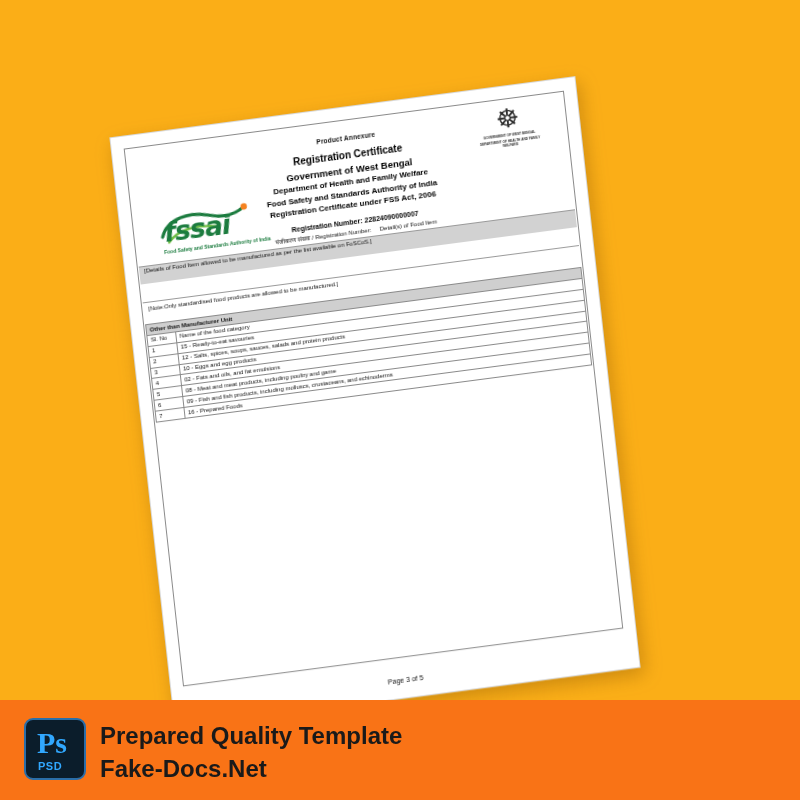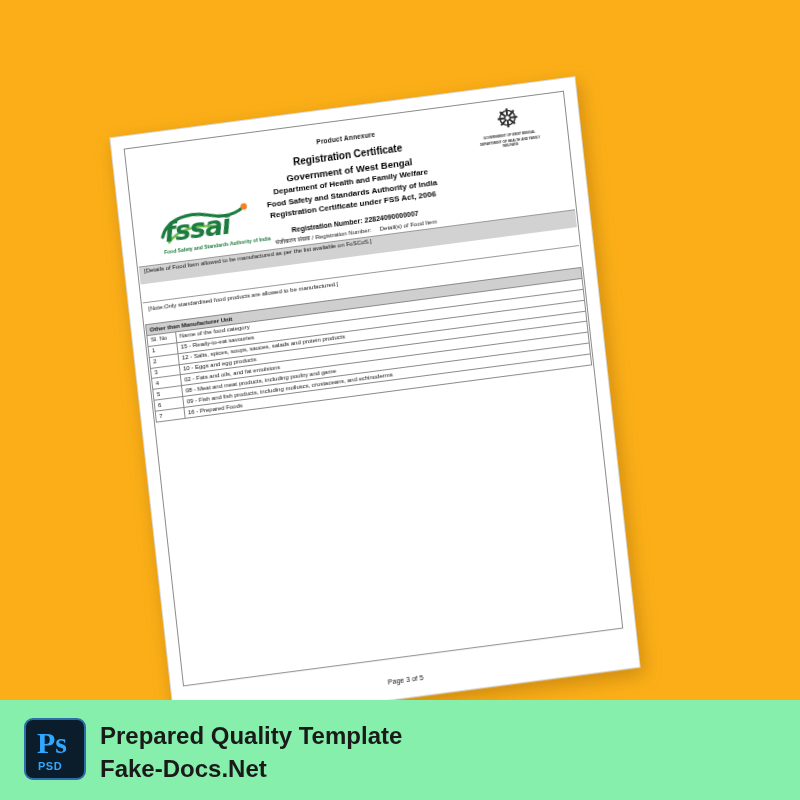--- a/index.html
+++ b/index.html
@@ -237,21 +237,21 @@
     color: #111;
   }
 
   
   #banner {
     position: absolute;
     left: 0;
     bottom: 0;
     width: 800px;
     height: 100px;
-    background: #86efac;
+    background: #f97316;
   }
   #ps-badge {
     position: absolute;
     left: 24px;
     top: 18px;
     width: 62px;
     height: 62px;
     border-radius: 9px;
     background: #0b1d2b;
     border: 2px solid #2b6ea8;

